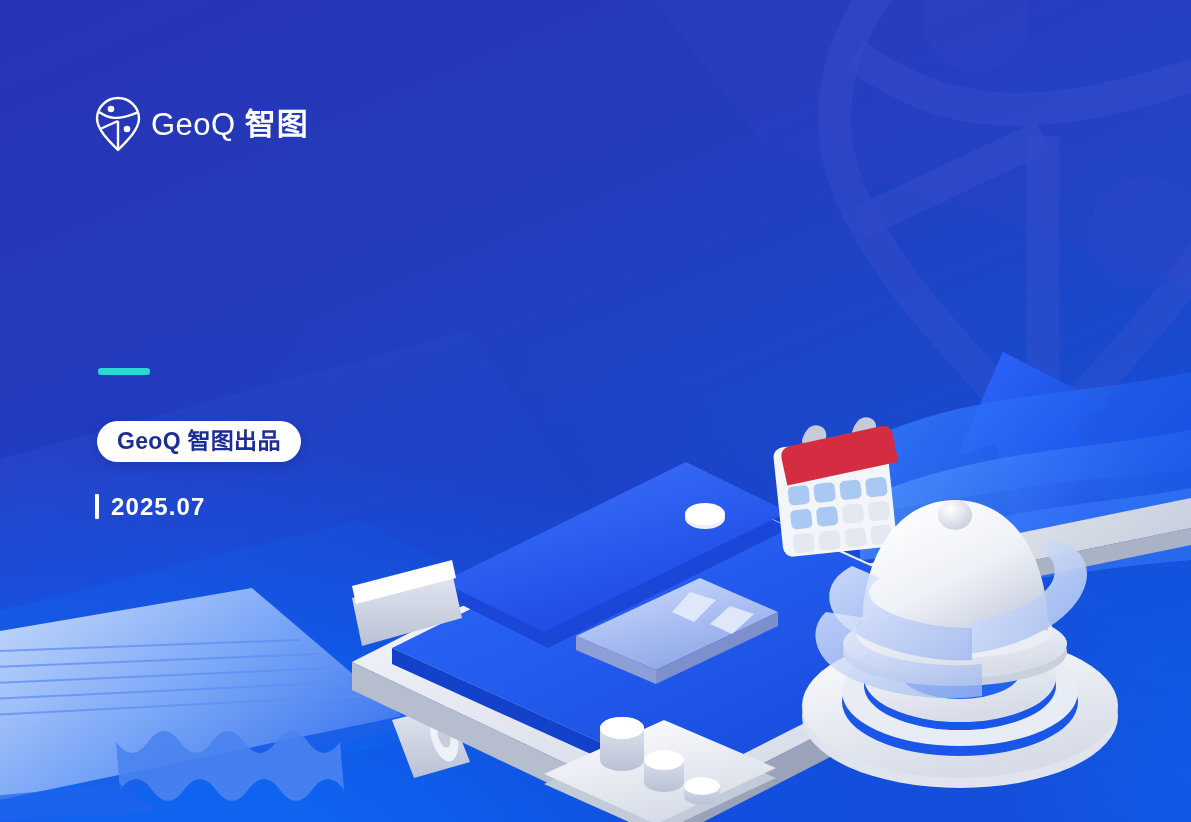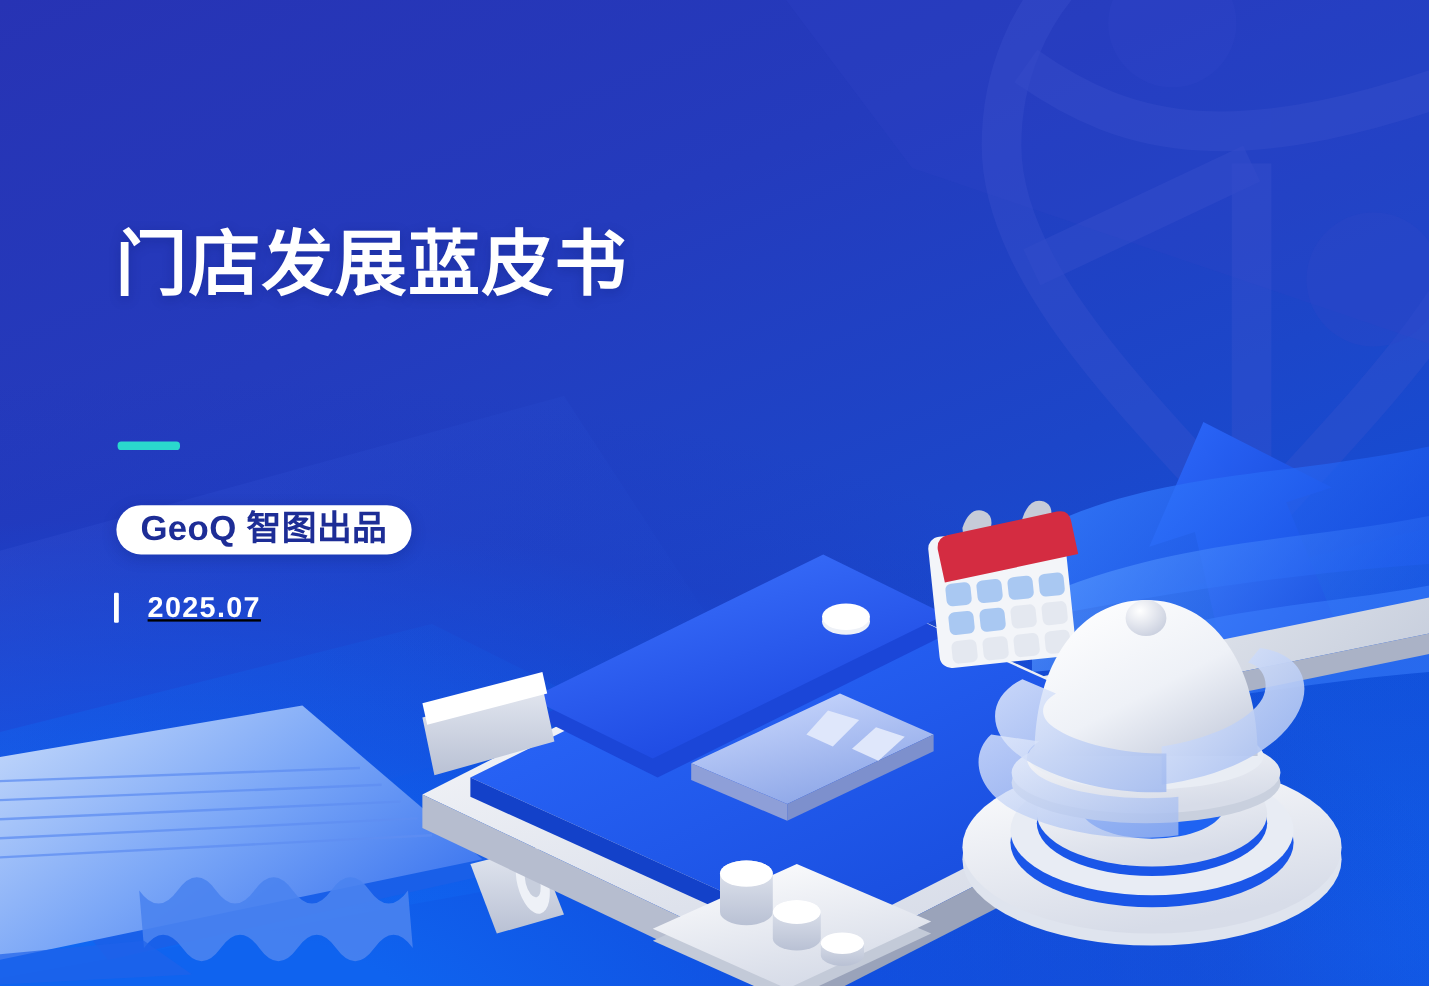--- a/index.html
+++ b/index.html
@@ -96,36 +96,35 @@
     height: 41px;
     padding: 0 20px;
     display: inline-flex;
     align-items: center;
     background: #ffffff;
     border-radius: 21px;
     box-shadow: 0 3px 12px rgba(6,18,80,0.22);
   }
   .badge-text {
     color: #1d2d96;
-    font-size: 29px;
+    font-size: 23px;
     font-weight: 700;
     line-height: 1;
     letter-spacing: 0.3px;
     white-space: nowrap;
   }
 
   
   .date-row {
     position: absolute;
     left: 95px;
     top: 494px;
     display: flex;
     align-items: center;
-    gap: 24px;
-    text-decoration: underline;
+    gap: 12px;
   }
   .date-bar {
     width: 4px;
     height: 25px;
     background: #ffffff;
     border-radius: 1px;
   }
   .date-text {
     color: #ffffff;
     font-size: 24px;
@@ -364,23 +363,35 @@
         <path d="M644 782 L644 760 A 20 10 0 0 1 684 760 L 684 782 A 20 10 0 0 1 644 782 Z" fill="url(#gWhiteSide)"></path>
         <ellipse cx="664" cy="760" rx="20" ry="10" fill="#ffffff"></ellipse>
       </g>
       <g>
         <path d="M684 796 L684 786 A 18 9 0 0 1 720 786 L 720 796 A 18 9 0 0 1 684 796 Z" fill="url(#gWhiteSide)"></path>
         <ellipse cx="702" cy="786" rx="18" ry="9" fill="#ffffff"></ellipse>
       </g>
     </g>
   </svg>
 
+  <div class="logo-row">
+    <svg class="logo-mark" viewBox="0 0 46 56">
+      <g fill="none" stroke="#ffffff" stroke-width="2.4" stroke-linejoin="round">
+        <path d="M23 2 C 11.4 2 2 11.2 2 22.6 C 2 33 13 44.2 23 54 C 33 44.2 44 33 44 22.6 C 44 11.2 34.6 2 23 2 Z"></path>
+        <path d="M4.2 16 C 13 22.6 22 24.8 42.4 16.6"></path>
+        <path d="M23 25 L 23 54"></path>
+        <path d="M23 25 L 5 33"></path>
+      </g>
+      <circle cx="16" cy="13" r="3.3" fill="#ffffff"></circle>
+      <circle cx="32" cy="33" r="3.3" fill="#ffffff"></circle>
+    </svg>
+    <span class="logo-text"><span>GeoQ</span>&nbsp;<span class="cn">智图</span></span>
+  </div>
 
   <div class="title-block">
-    <div class="title-line">门店发展蓝皮书</div>
   </div>
 
   <div class="rule"></div>
 
   <div class="badge">
     <span class="badge-text">GeoQ 智图出品</span>
   </div>
 
   <div class="date-row">
     <span class="date-bar"></span>

